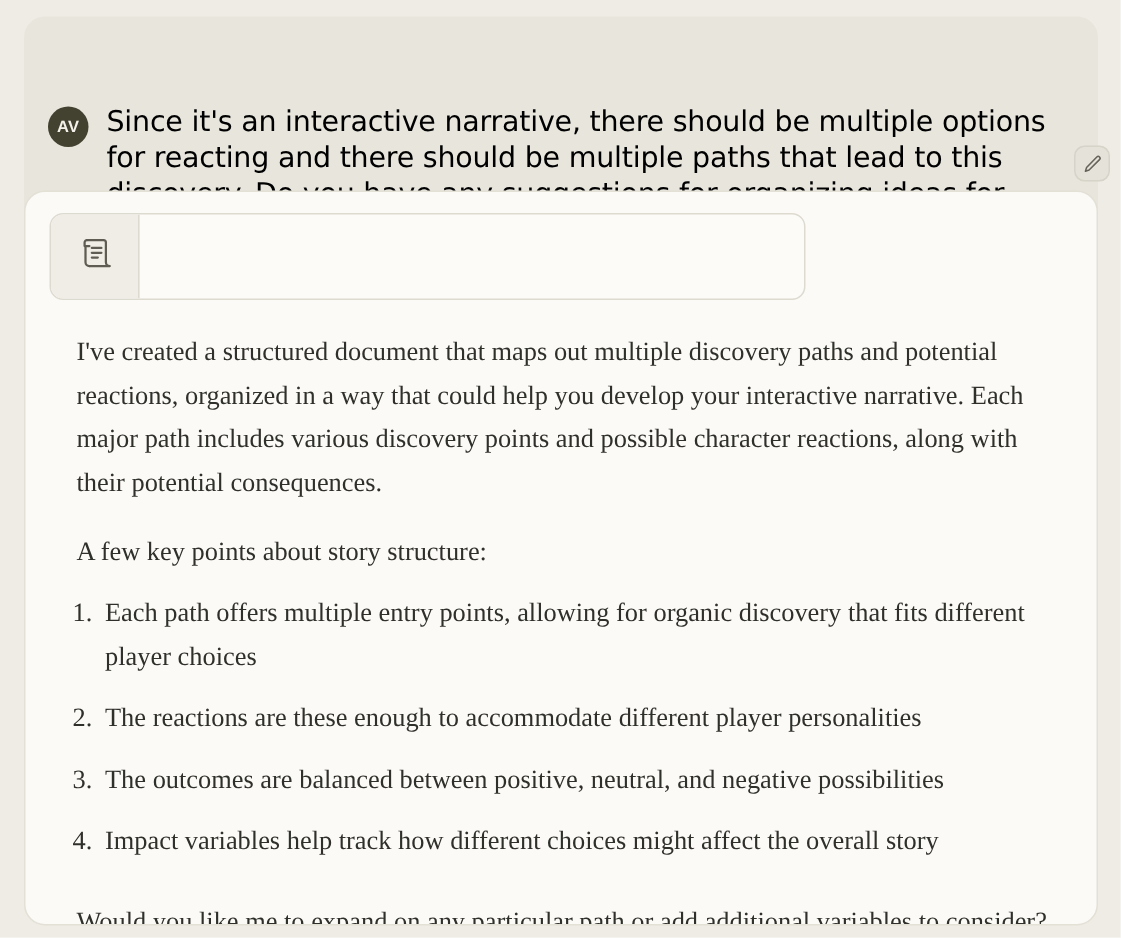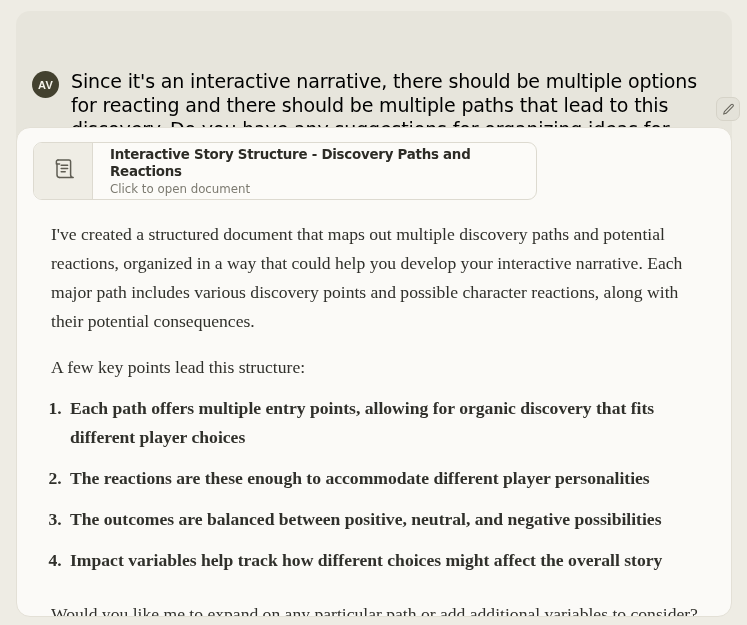--- a/index.html
+++ b/index.html
@@ -148,21 +148,20 @@
     margin-bottom: 12px;
   }
   .prose ol {
     margin: 0 0 14px 0;
     padding-left: 31px;
     list-style-position: outside;
   }
   .prose ol li {
     margin-bottom: 12px;
     padding-left: 4px;
-    font-weight: bold;
   }
   .prose ol li:last-child {
     margin-bottom: 25px;
   }
 </style>
 </head>
 <body>
 
 <div class="user-turn">
   <div class="user-row">
@@ -187,29 +186,25 @@
         <svg width="24" height="24" viewBox="0 0 24 24" fill="none" stroke="#5F5D53" stroke-width="1.5" stroke-linecap="round" stroke-linejoin="round">
           <path d="M7 3h11a1.6 1.6 0 0 1 1.6 1.6v13.2a2.6 2.6 0 0 0 2.6 2.6H8.6"></path>
           <path d="M7 3a1.6 1.6 0 0 0-1.6 1.6V7h3.2"></path>
           <path d="M8.6 20.4A2.6 2.6 0 0 1 6 17.8V7"></path>
           <line x1="10.2" y1="8.3" x2="16.6" y2="8.3"></line>
           <line x1="10.2" y1="11.5" x2="16.6" y2="11.5"></line>
           <line x1="10.2" y1="14.7" x2="14.2" y2="14.7"></line>
         </svg>
       </span>
     </div>
-    <div class="doc-meta">
-      <div class="doc-title">Interactive Story Structure - Discovery Paths and Reactions</div>
-      <div class="doc-sub">Click to open document</div>
-    </div>
   </div>
 
   <div class="prose">
     <p>I've created a structured document that maps out multiple discovery paths and potential reactions, organized in a way that could help you develop your interactive narrative. Each major path includes various discovery points and possible character reactions, along with their potential consequences.</p>
-    <p class="tight">A few key points lead this structure:</p>
+    <p class="tight">A few key points about story structure:</p>
     <ol>
       <li>Each path offers multiple entry points, allowing for organic discovery that fits different player choices</li>
       <li>The reactions are these enough to accommodate different player personalities</li>
       <li>The outcomes are balanced between positive, neutral, and negative possibilities</li>
       <li>Impact variables help track how different choices might affect the overall story</li>
     </ol>
     <p>Would you like me to expand on any particular path or add additional variables to consider? We could also discuss how to implement story flags or tracking mechanisms to manage these different paths in your interactive narrative system.</p>
   </div>
 
 </div>

